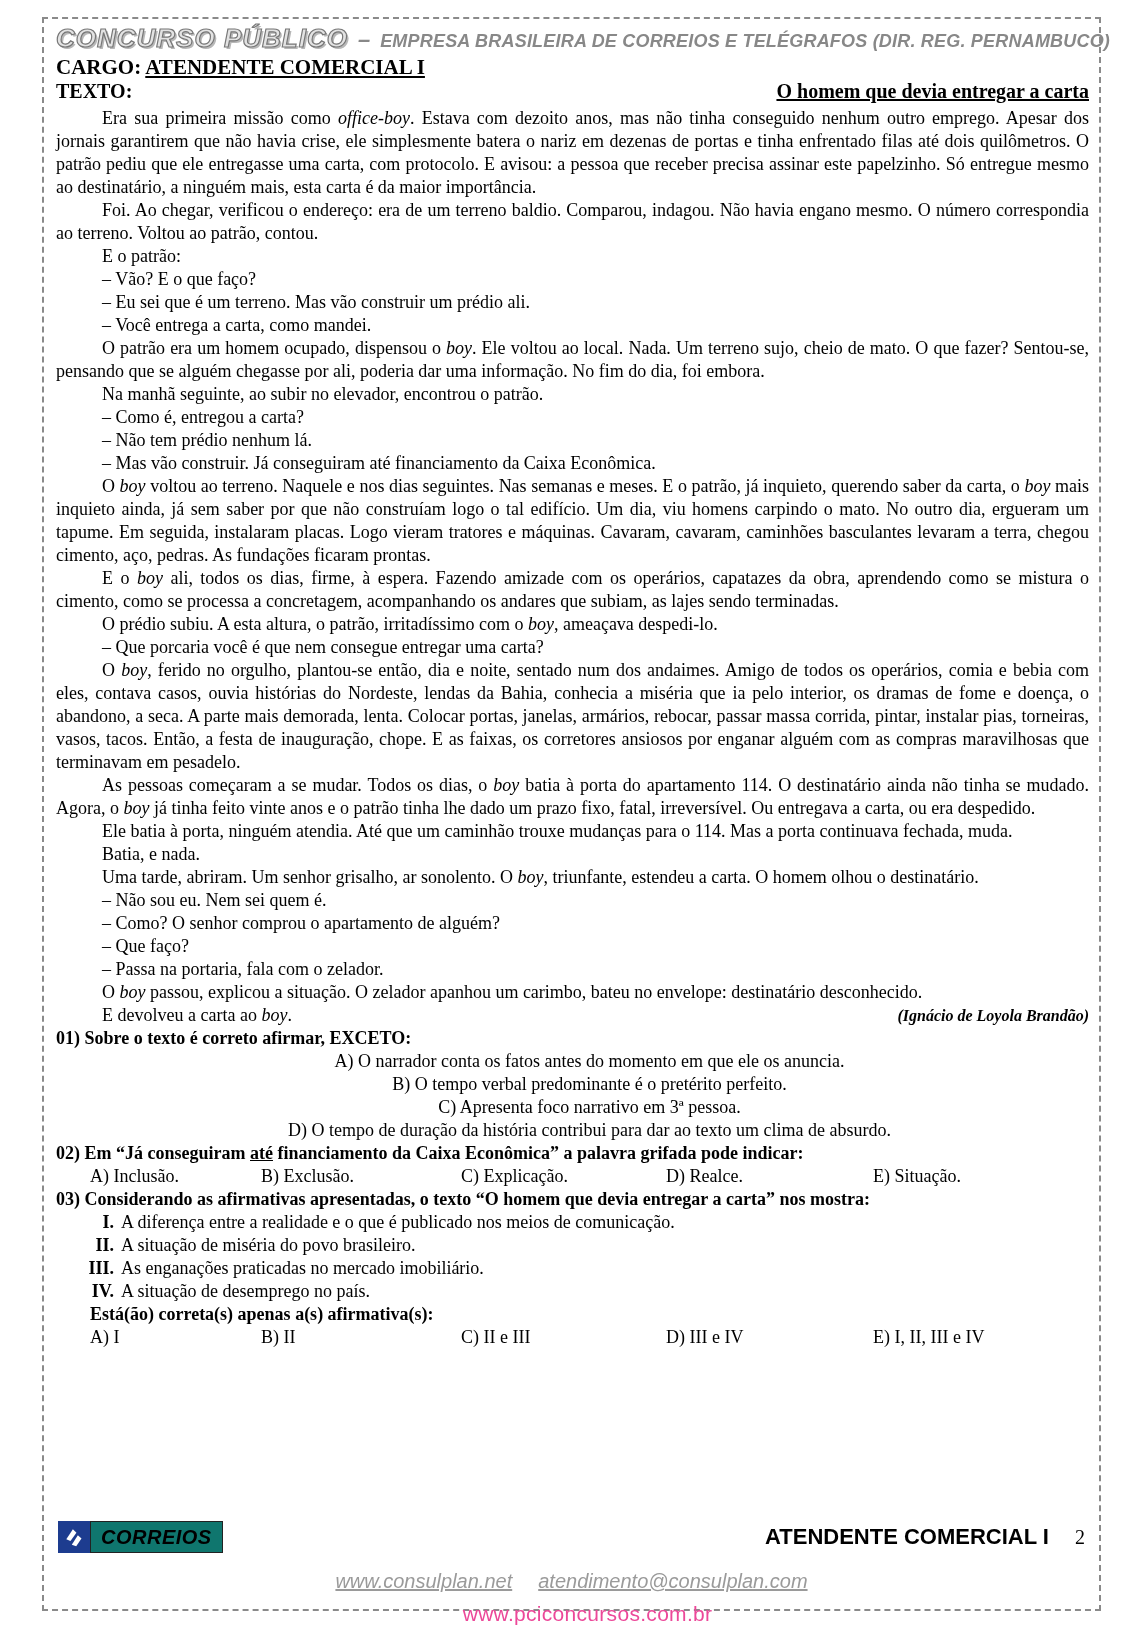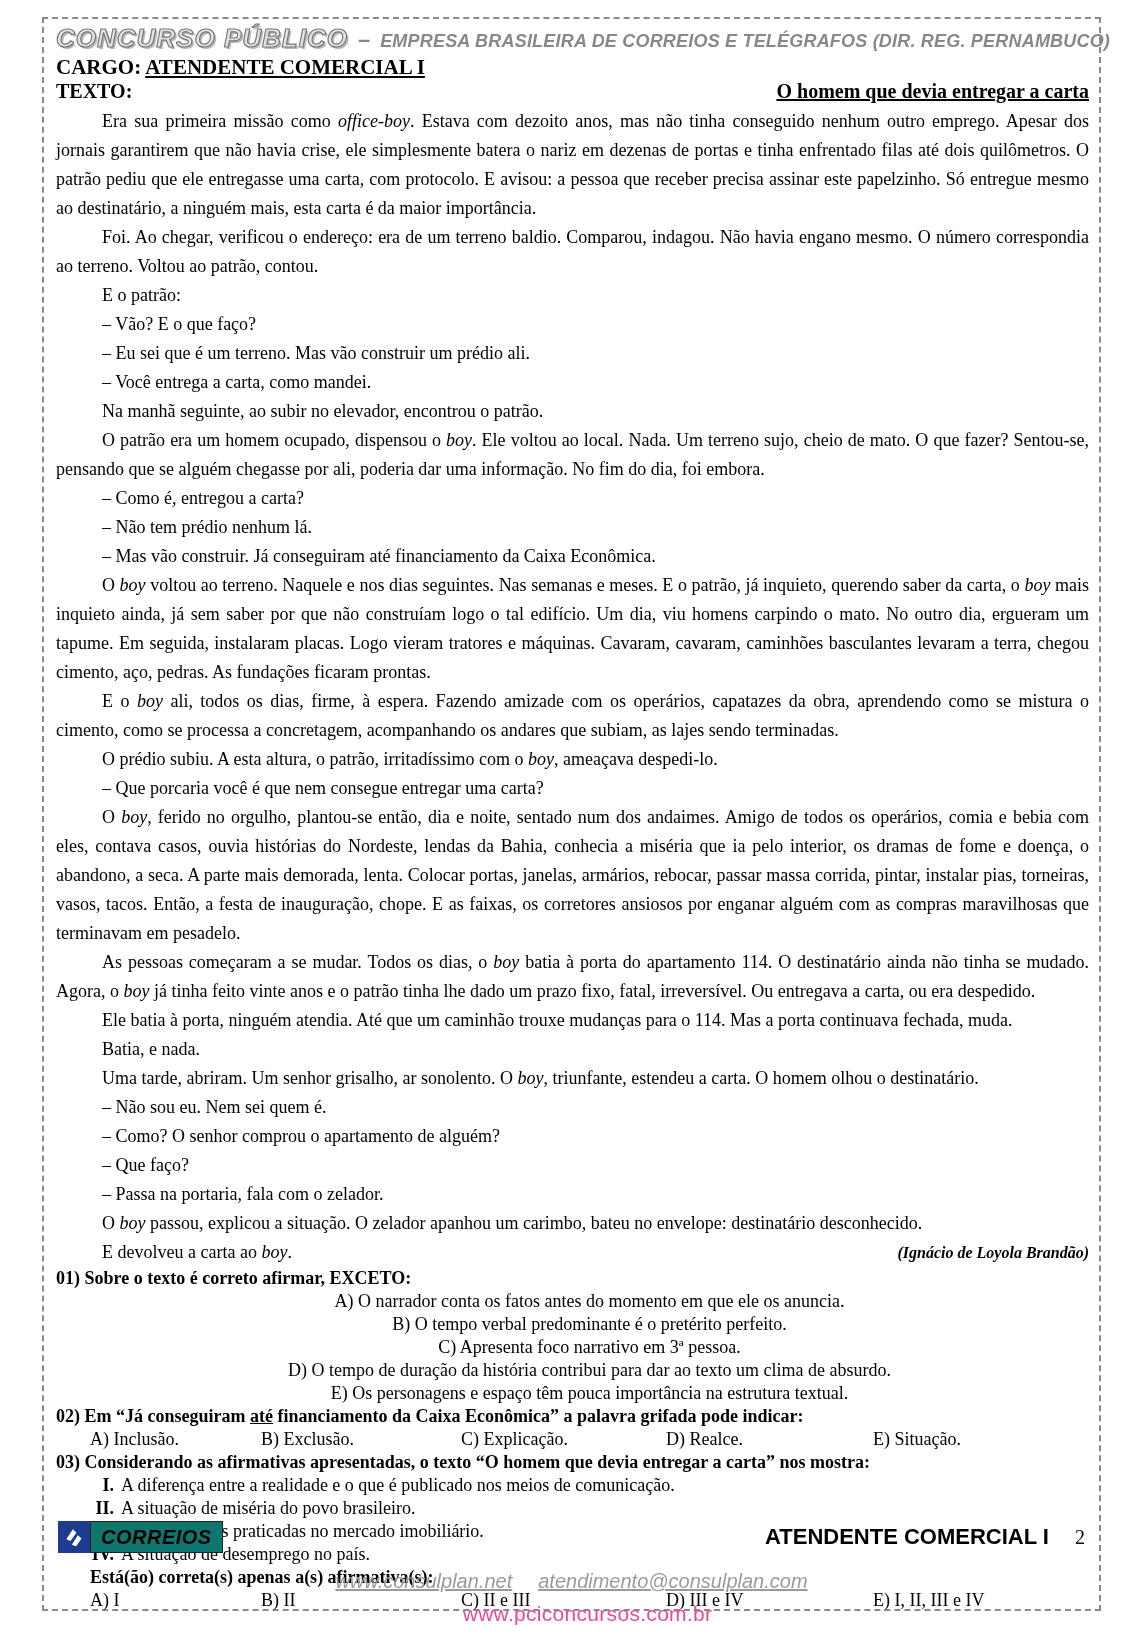--- a/index.html
+++ b/index.html
@@ -17,21 +17,21 @@
   .hdr-sep { color:#888; font-size:22px; }
   .org { color:#888; font-size:18px; letter-spacing:.2px; }
 
   .cargo-line { font-size:21px; font-weight:bold; }
   .uline { text-decoration:underline; }
 
   .texto-line { position:relative; font-size:20px; font-weight:bold; height:27px; }
   .texto-title { position:absolute; left:0; right:0; text-align:right;
                  text-decoration:underline; font-size:20px; }
 
-  .text-body { font-size:18px; line-height:29px; text-align:justify; }
+  .text-body { font-size:18px; line-height:23px; text-align:justify; }
   .para { text-indent:46px; }
   .it { font-style:italic; }
   .author { float:right; font-weight:bold; font-style:italic; font-size:16px; text-indent:0; }
 
   .questions { font-size:18px; line-height:23px; }
   .stem { font-weight:bold; text-align:justify; }
   .ulw { text-decoration:underline; }
   .options.stack .option { padding-left:34px;text-align:center; }
   .options.row { display:flex; padding-left:34px; }
   .options.row .option:nth-child(1) { width:171px; }
@@ -86,22 +86,22 @@
     <span class="texto-title">O homem que devia entregar a carta</span>
   </div>
 
   <div class="text-body">
       <div class="para indent"><span>Era sua primeira missão como </span><span class="it">office-boy</span><span>. Estava com dezoito anos, mas não tinha conseguido nenhum outro emprego. Apesar dos jornais garantirem que não havia crise, ele simplesmente batera o nariz em dezenas de portas e tinha enfrentado filas até dois quilômetros. O patrão pediu que ele entregasse uma carta, com protocolo. E avisou: a pessoa que receber precisa assinar este papelzinho. Só entregue mesmo ao destinatário, a ninguém mais, esta carta é da maior importância.</span></div>
       <div class="para indent"><span>Foi. Ao chegar, verificou o endereço: era de um terreno baldio. Comparou, indagou. Não havia engano mesmo. O número correspondia ao terreno. Voltou ao patrão, contou.</span></div>
       <div class="para indent"><span>E o patrão:</span></div>
       <div class="para dialogue"><span>– Vão? E o que faço?</span></div>
       <div class="para dialogue"><span>– Eu sei que é um terreno. Mas vão construir um prédio ali.</span></div>
       <div class="para dialogue"><span>– Você entrega a carta, como mandei.</span></div>
+      <div class="para indent"><span>O patrão era um homem ocupado, dispensou o </span><span class="it">boy</span><span>. Ele voltou ao local. Nada. Um terreno sujo, cheio de mato. O que fazer? Sentou-se, pensando que se alguém chegasse por ali, poderia dar uma informação. No fim do dia, foi embora.</span></div>
       <div class="para indent"><span>Na manhã seguinte, ao subir no elevador, encontrou o patrão.</span></div>
-      <div class="para indent"><span>O patrão era um homem ocupado, dispensou o </span><span class="it">boy</span><span>. Ele voltou ao local. Nada. Um terreno sujo, cheio de mato. O que fazer? Sentou-se, pensando que se alguém chegasse por ali, poderia dar uma informação. No fim do dia, foi embora.</span></div>
       <div class="para dialogue"><span>– Como é, entregou a carta?</span></div>
       <div class="para dialogue"><span>– Não tem prédio nenhum lá.</span></div>
       <div class="para dialogue"><span>– Mas vão construir. Já conseguiram até financiamento da Caixa Econômica.</span></div>
       <div class="para indent"><span>O </span><span class="it">boy</span><span> voltou ao terreno. Naquele e nos dias seguintes. Nas semanas e meses. E o patrão, já inquieto, querendo saber da carta, o </span><span class="it">boy</span><span> mais inquieto ainda, já sem saber por que não construíam logo o tal edifício. Um dia, viu homens carpindo o mato. No outro dia, ergueram um tapume. Em seguida, instalaram placas. Logo vieram tratores e máquinas. Cavaram, cavaram, caminhões basculantes levaram a terra, chegou cimento, aço, pedras. As fundações ficaram prontas.</span></div>
       <div class="para indent"><span>E o </span><span class="it">boy</span><span> ali, todos os dias, firme, à espera. Fazendo amizade com os operários, capatazes da obra, aprendendo como se mistura o cimento, como se processa a concretagem, acompanhando os andares que subiam, as lajes sendo terminadas.</span></div>
       <div class="para indent"><span>O prédio subiu. A esta altura, o patrão, irritadíssimo com o </span><span class="it">boy</span><span>, ameaçava despedi-lo.</span></div>
       <div class="para dialogue"><span>– Que porcaria você é que nem consegue entregar uma carta?</span></div>
       <div class="para indent"><span>O </span><span class="it">boy</span><span>, ferido no orgulho, plantou-se então, dia e noite, sentado num dos andaimes. Amigo de todos os operários, comia e bebia com eles, contava casos, ouvia histórias do Nordeste, lendas da Bahia, conhecia a miséria que ia pelo interior, os dramas de fome e doença, o abandono, a seca. A parte mais demorada, lenta. Colocar portas, janelas, armários, rebocar, passar massa corrida, pintar, instalar pias, torneiras, vasos, tacos. Então, a festa de inauguração, chope. E as faixas, os corretores ansiosos por enganar alguém com as compras maravilhosas que terminavam em pesadelo.</span></div>
       <div class="para indent"><span>As pessoas começaram a se mudar. Todos os dias, o </span><span class="it">boy</span><span> batia à porta do apartamento 114. O destinatário ainda não tinha se mudado. Agora, o </span><span class="it">boy</span><span> já tinha feito vinte anos e o patrão tinha lhe dado um prazo fixo, fatal, irreversível. Ou entregava a carta, ou era despedido.</span></div>
       <div class="para indent"><span>Ele batia à porta, ninguém atendia. Até que um caminhão trouxe mudanças para o 114. Mas a porta continuava fechada, muda.</span></div>
@@ -116,21 +116,20 @@
     </div>
 
   <div class="questions">
       <div class="question">
         <div class="stem"><span class="qnum">01) </span><span>Sobre o texto é correto afirmar, EXCETO:</span></div>
         <div class="options stack">
           <div class="option">A) O narrador conta os fatos antes do momento em que ele os anuncia.</div>
           <div class="option">B) O tempo verbal predominante é o pretérito perfeito.</div>
           <div class="option">C) Apresenta foco narrativo em 3ª pessoa.</div>
           <div class="option">D) O tempo de duração da história contribui para dar ao texto um clima de absurdo.</div>
-          <div class="option">E) Os personagens e espaço têm pouca importância na estrutura textual.</div>
         </div>
       </div>
       <div class="question">
         <div class="stem"><span class="qnum">02) </span><span>Em “Já conseguiram </span><span class="ulw">até</span><span> financiamento da Caixa Econômica” a palavra grifada pode indicar:</span></div>
         <div class="options row">
           <div class="option">A) Inclusão.</div>
           <div class="option">B) Exclusão.</div>
           <div class="option">C) Explicação.</div>
           <div class="option">D) Realce.</div>
           <div class="option">E) Situação.</div>

